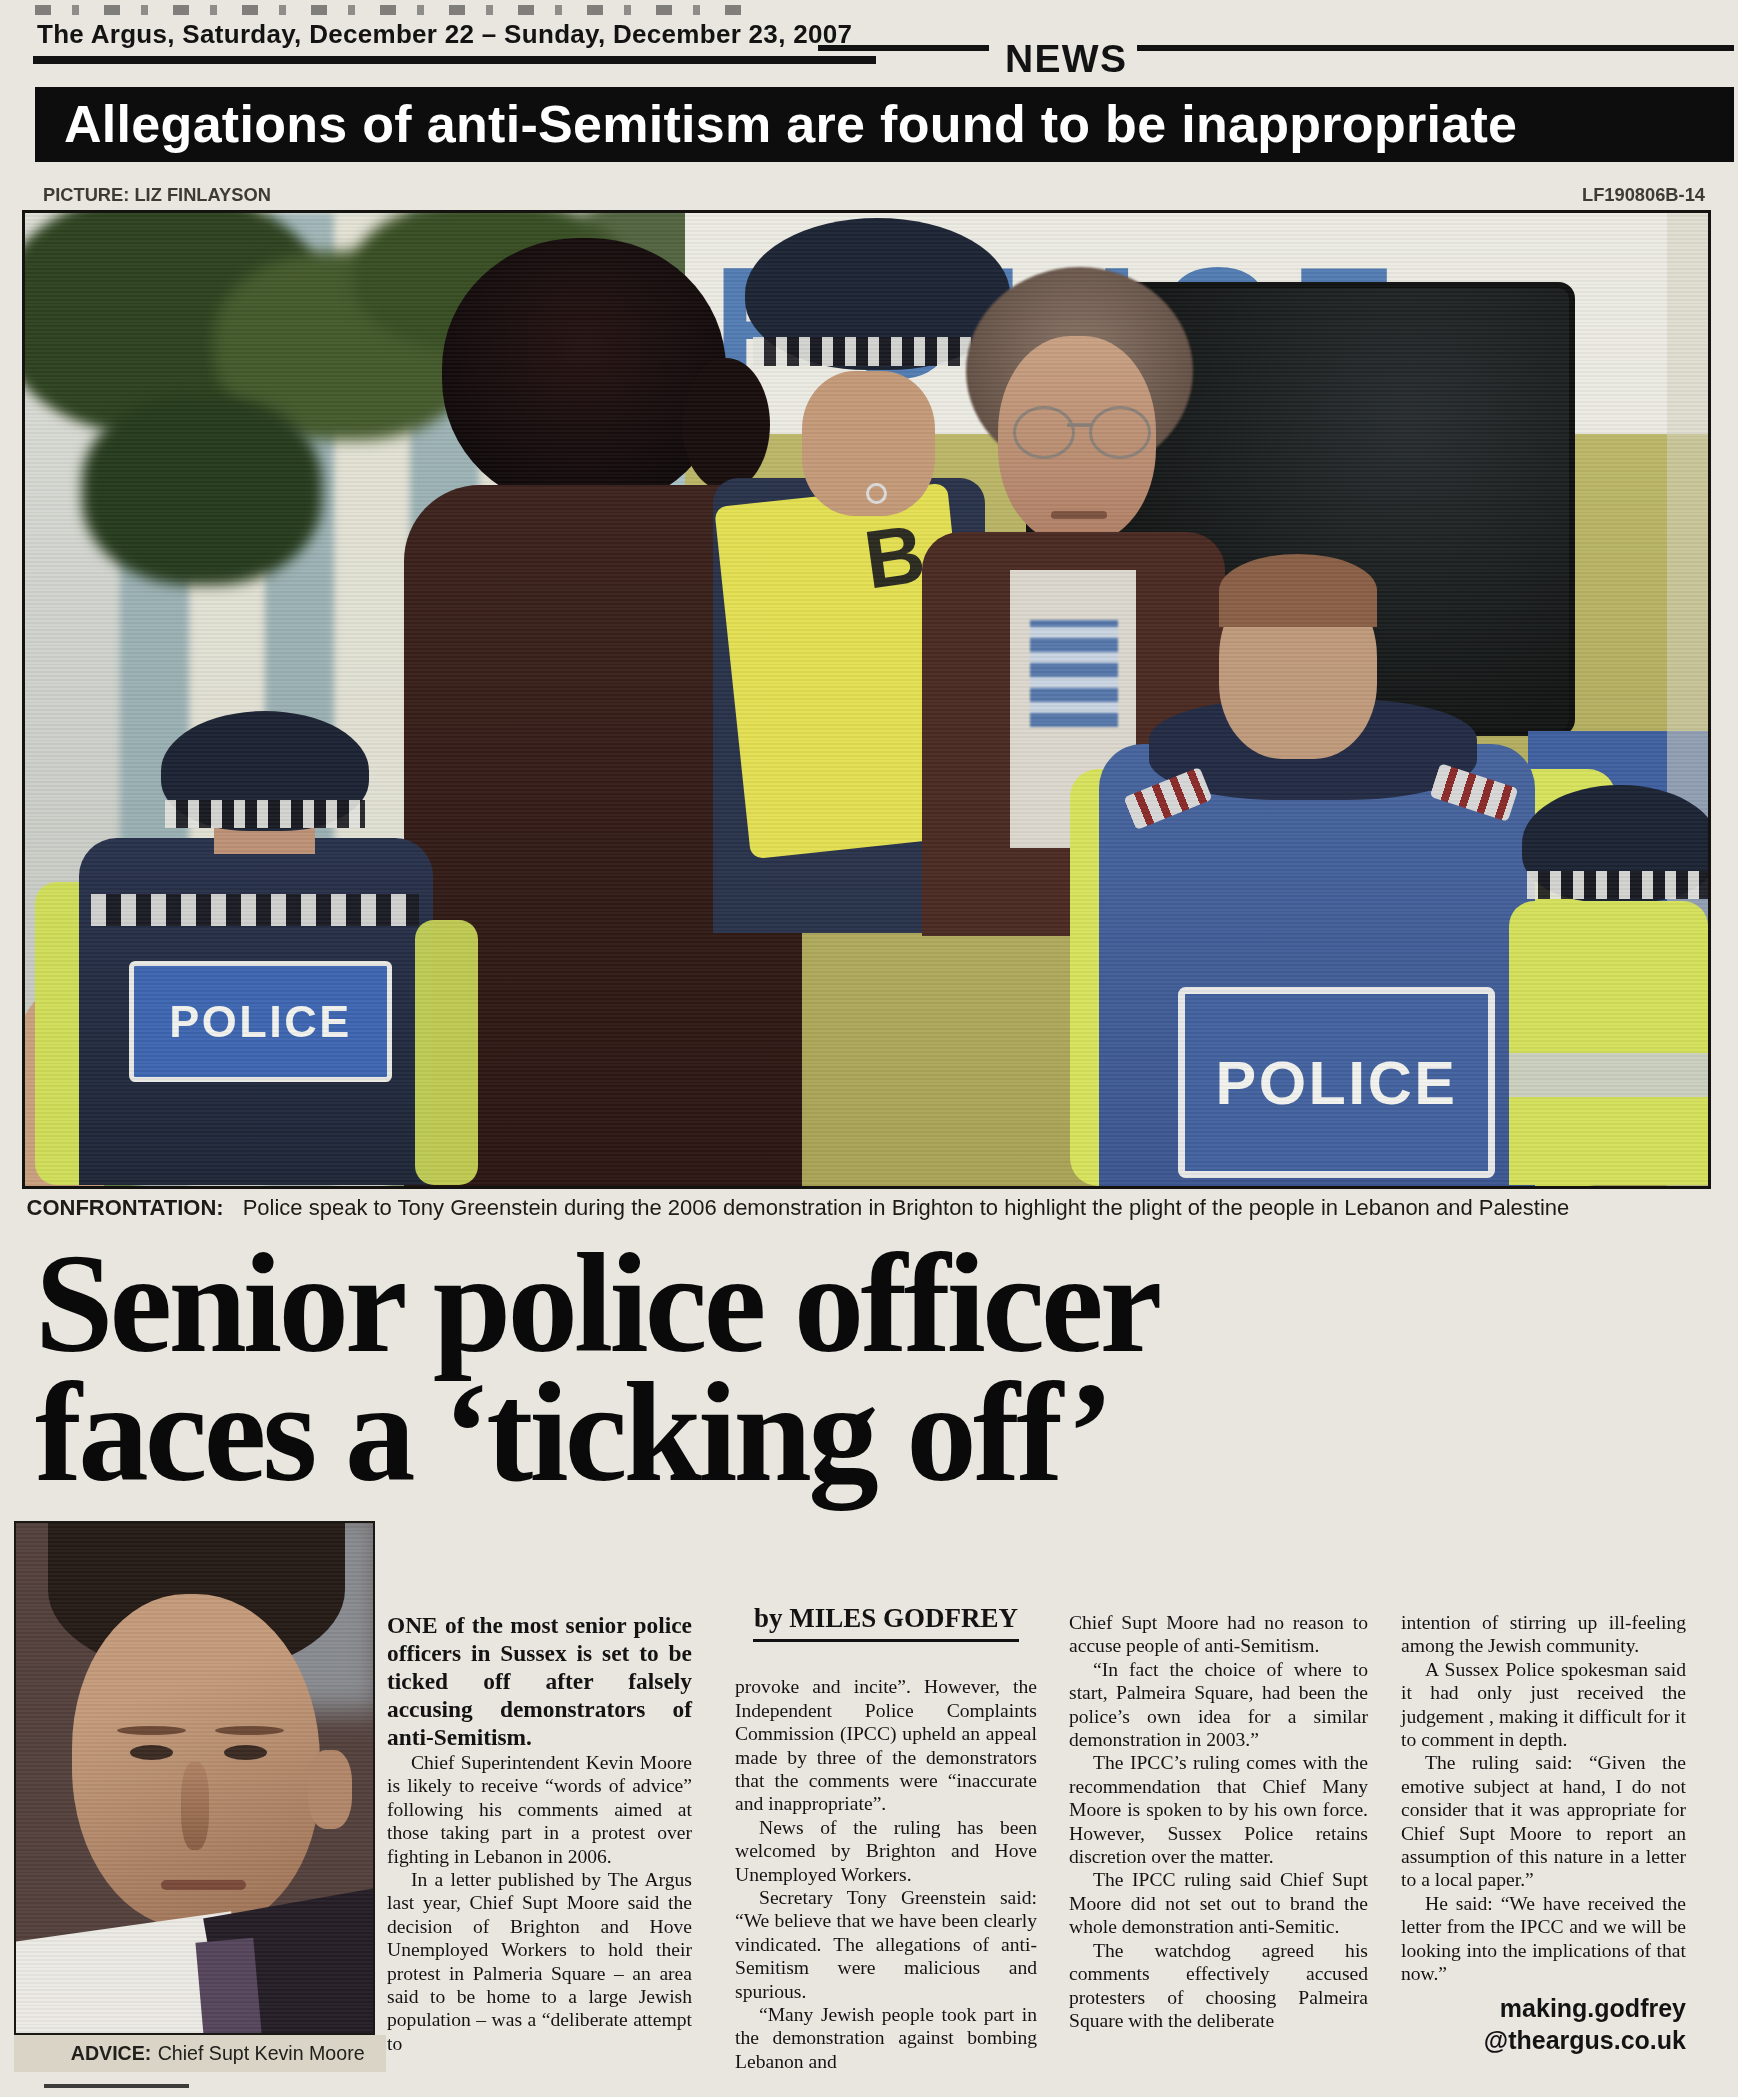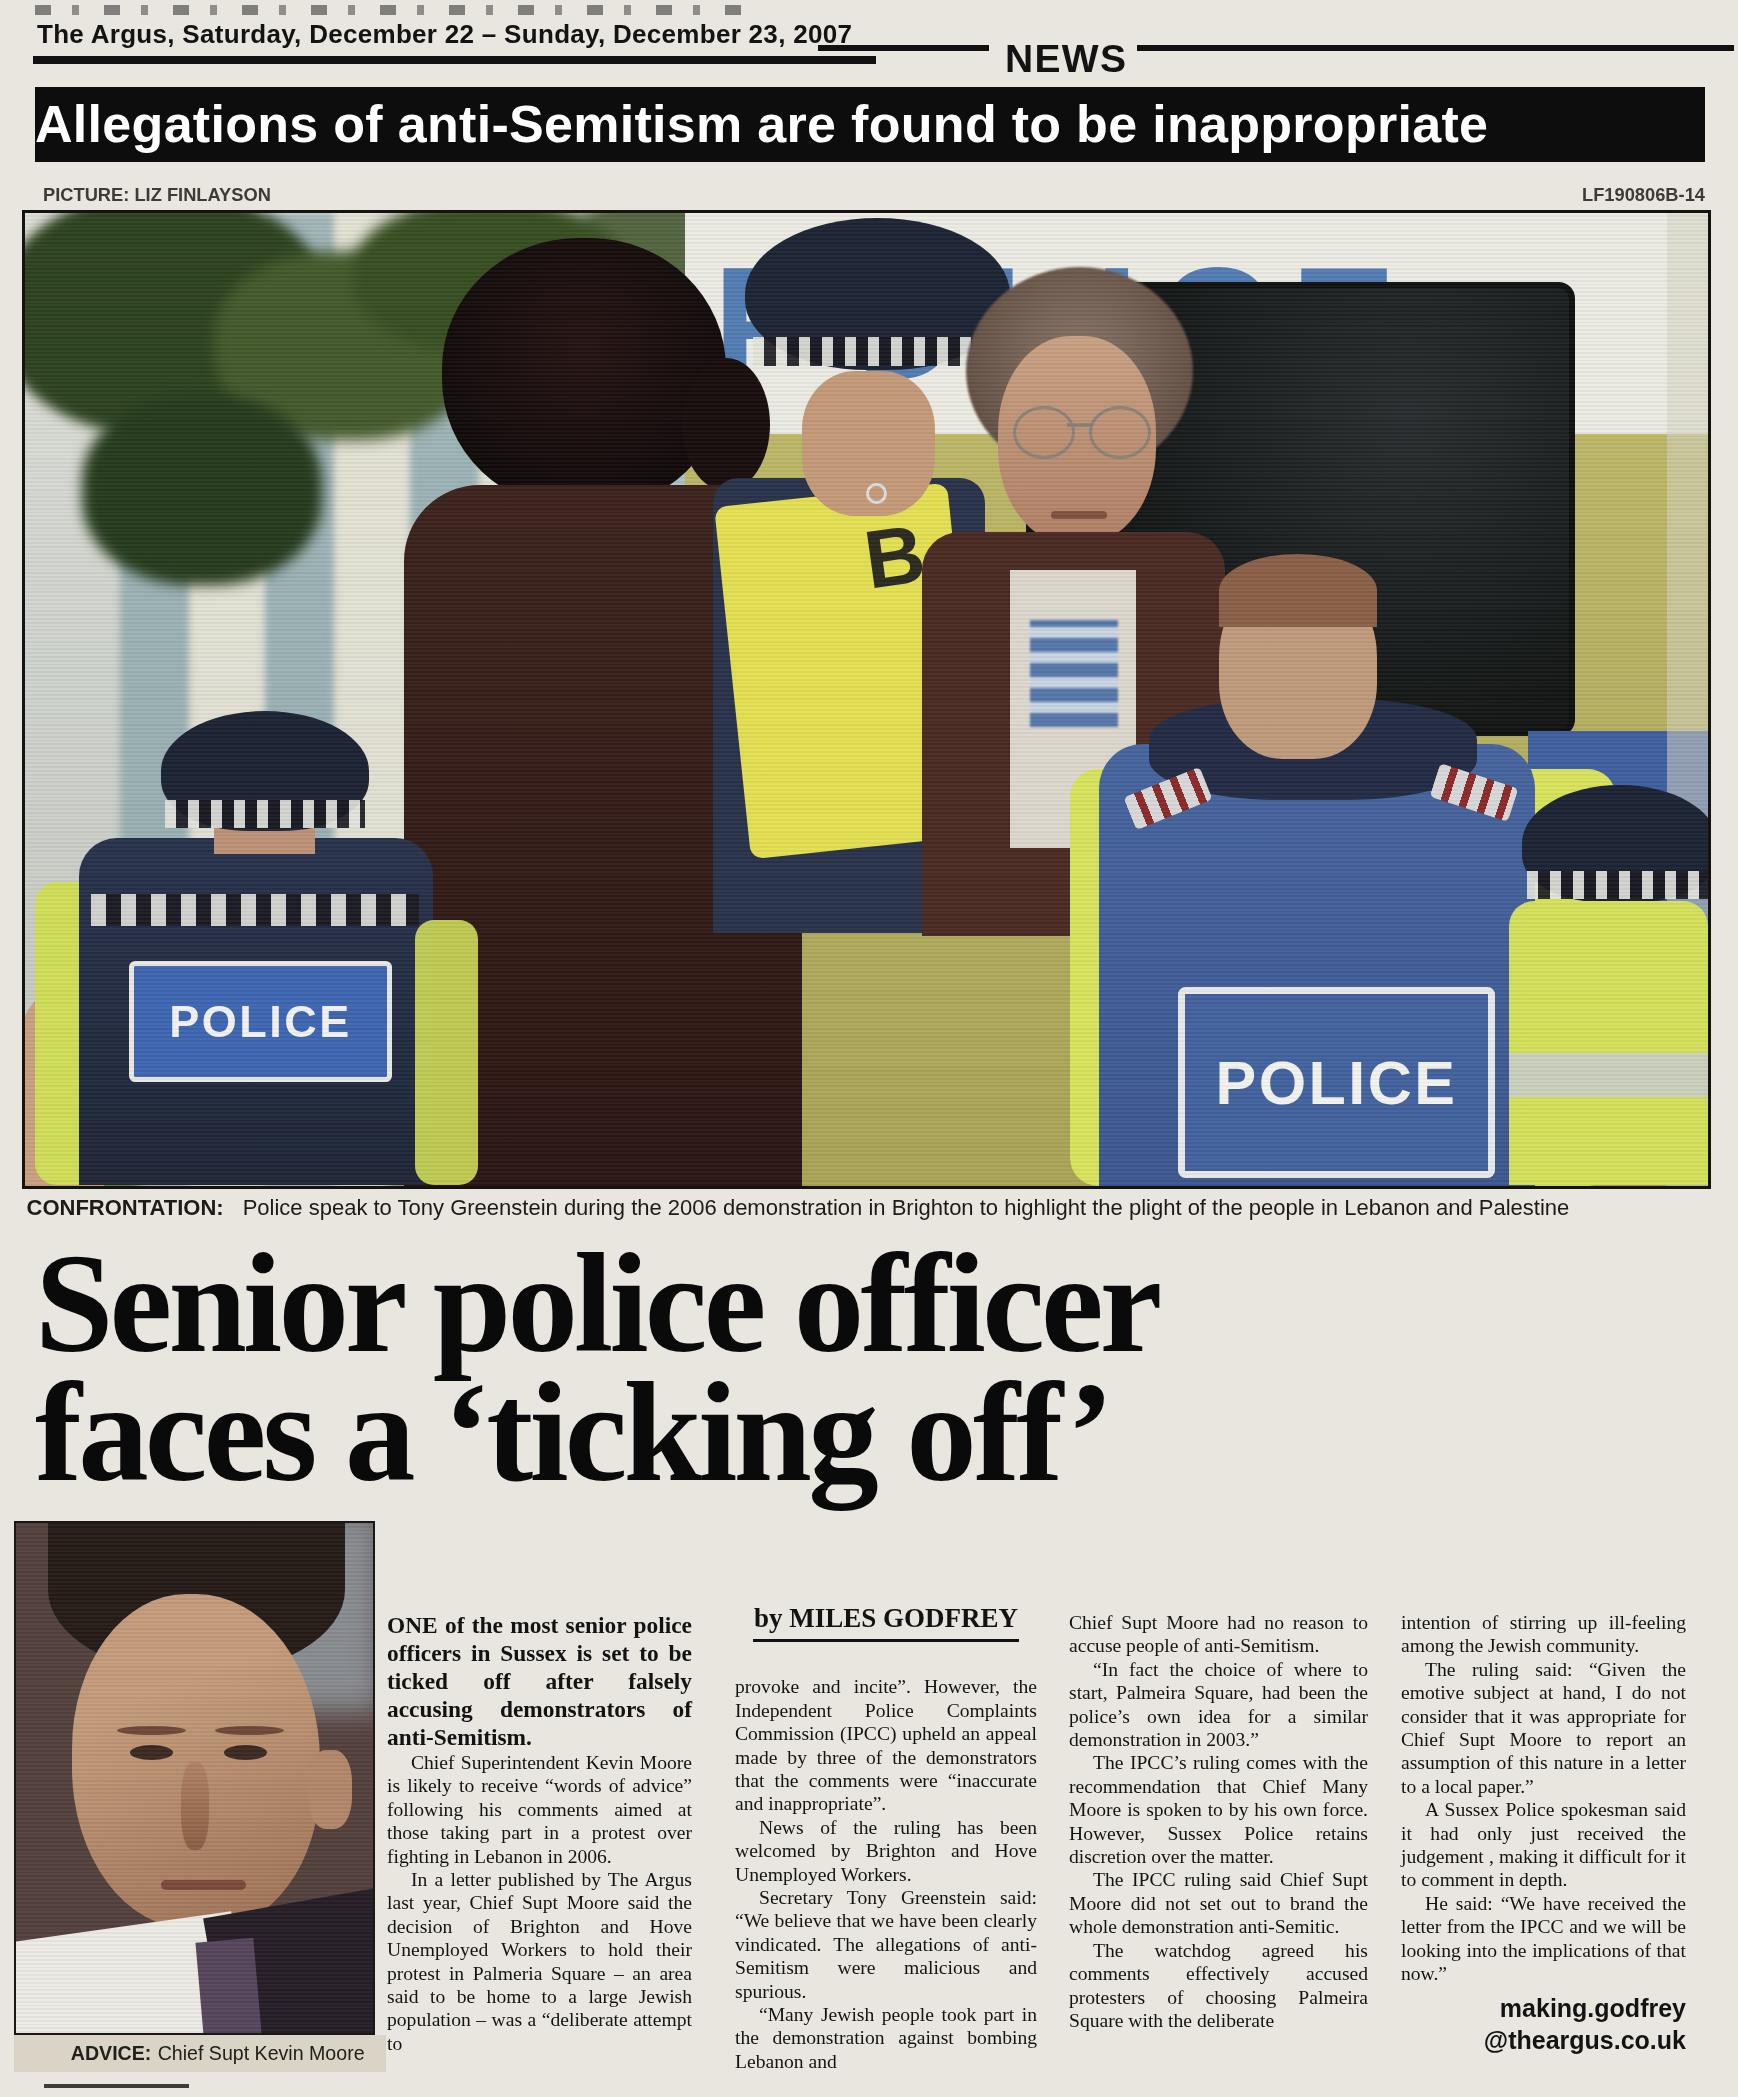--- a/index.html
+++ b/index.html
@@ -7,21 +7,21 @@
     width:1739px;height:2097px;position:relative;overflow:hidden;
     background:#e9e6df;color:#131313;
     font-family:"Liberation Sans",sans-serif;
   }
   .abs{position:absolute;}
   .rule{background:#121212;}
   .masthead{font-size:26px;font-weight:bold;letter-spacing:0.3px;}
   .news{font-size:39px;font-weight:bold;letter-spacing:1.3px;}
   .banner{
     background:#0d0d0d;color:#fff;font-weight:bold;font-size:52px;
-    line-height:75px;letter-spacing:0.3px;white-space:nowrap;
+    line-height:75px;padding-left:29px;letter-spacing:0.3px;white-space:nowrap;
   }
   .credit{font-size:18.3px;font-weight:bold;color:#3e3a36;}
   .photo-frame{border:3.2px solid #151310;overflow:hidden;background:#cfd3cd;}
   .caption{font-size:22px;color:#1d1a17;}
   .caption b{margin-right:19px;}
   .headline{
     font-family:"Liberation Serif",serif;font-weight:bold;color:#0a0a0a;
     font-size:141px;line-height:129px;letter-spacing:-3.8px;white-space:nowrap;
   }
   .bodycol{font-family:"Liberation Serif",serif;font-size:19.6px;line-height:23.4px;text-align:justify;}
@@ -190,22 +190,22 @@
 <div class="abs bodycol" style="left:1069px;top:1611px;width:299px;">
   <p>Chief Supt Moore had no reason to accuse people of anti-Semitism.</p>
   <p class="ind">“In fact the choice of where to start, Palmeira Square, had been the police’s own idea for a similar demonstration in 2003.”</p>
   <p class="ind">The IPCC’s ruling comes with the recommendation that Chief Many Moore is spoken to by his own force. However, Sussex Police retains discretion over the matter.</p>
   <p class="ind">The IPCC ruling said Chief Supt Moore did not set out to brand the whole demonstration anti-Semitic.</p>
   <p class="ind">The watchdog agreed his comments effectively accused protesters of choosing Palmeira Square with the deliberate</p>
 </div>
 
 <div class="abs bodycol" style="left:1401px;top:1611px;width:285px;">
   <p>intention of stirring up ill-feeling among the Jewish community.</p>
+  <p class="ind">A Sussex Police spokesman said it had only just received the judgement , making it difficult for it to comment in depth.</p>
   <p class="ind">The ruling said: “Given the emotive subject at hand, I do not consider that it was appropriate for Chief Supt Moore to report an assumption of this nature in a letter to a local paper.”</p>
-  <p class="ind">A Sussex Police spokesman said it had only just received the judgement , making it difficult for it to comment in depth.</p>
   <p class="ind">He said: “We have received the letter from the IPCC and we will be looking into the implications of that now.”</p>
   <div class="signoff">
     <div>making.godfrey</div>
     <div>@theargus.co.uk</div>
   </div>
 </div>
 
 <div class="abs rule" style="left:44px;top:2084px;width:145px;height:3.8px;opacity:.8;"></div>
 
 

